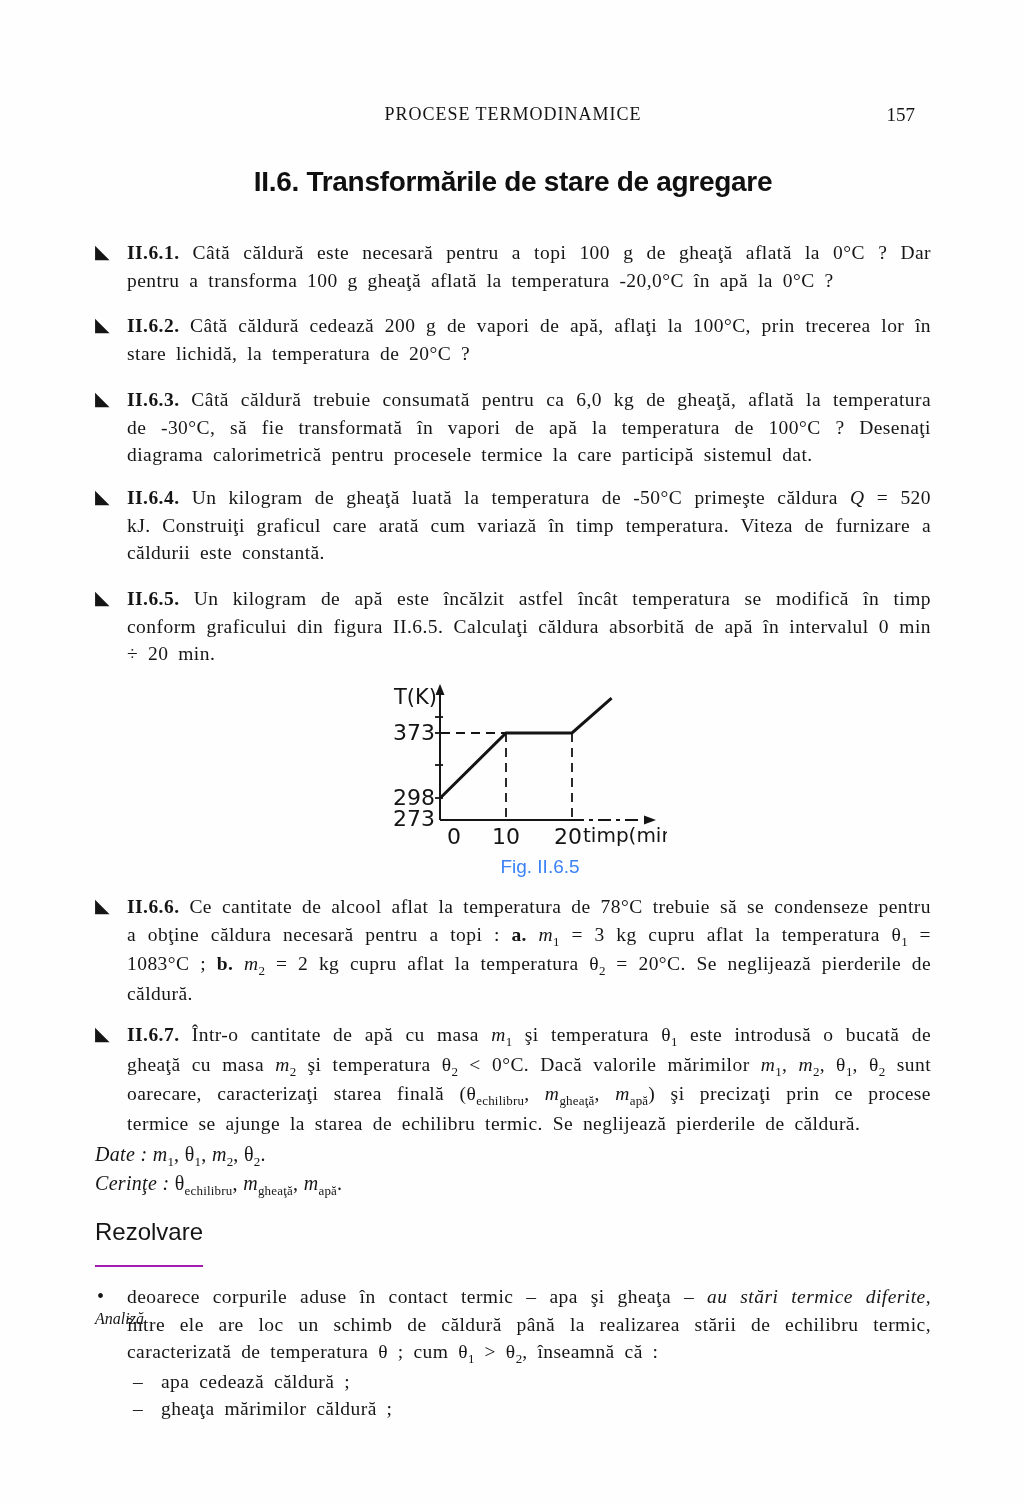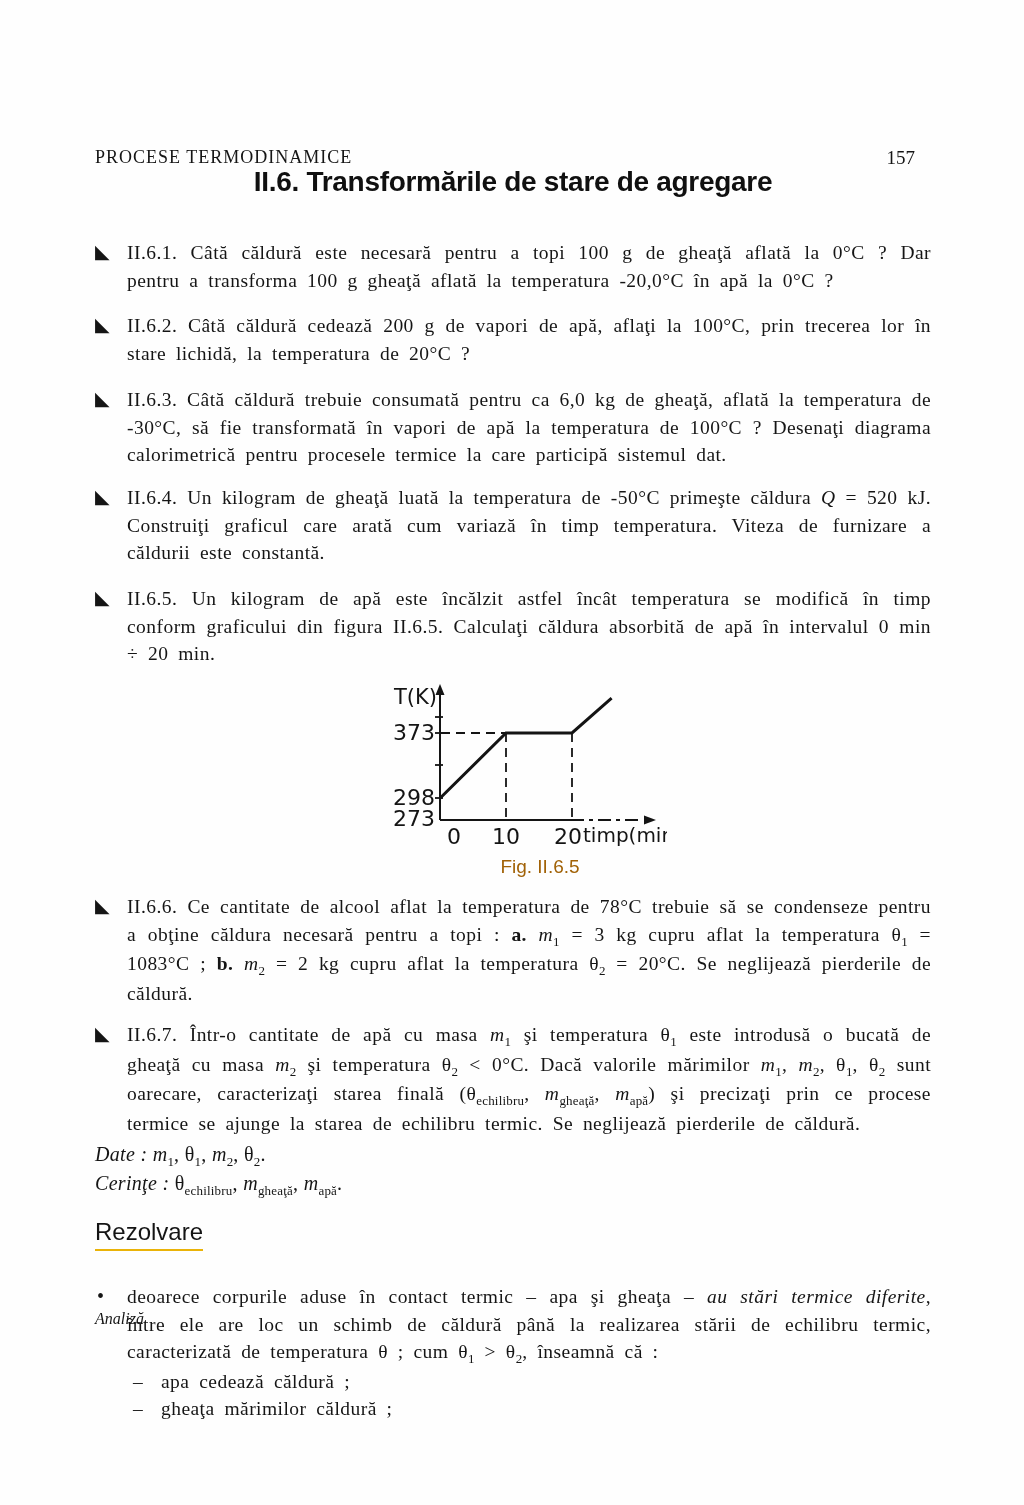--- a/index.html
+++ b/index.html
@@ -4,62 +4,62 @@
 <style>
   html,body{margin:0;padding:0;background:#e8e8e8;}
   .page{
     position:relative; width:1024px; height:1505px; margin:0 auto;
     background:#fefefe; color:#151515; overflow:hidden;
     font-family:"Liberation Serif","DejaVu Serif",serif;
   }
   .blk{position:absolute; left:95px; width:836px;}
 
   
-  .runhead{top:104px; font-size:18px; letter-spacing:1px;margin-top:43px;}
+  .runhead{top:104px; font-size:18px; text-align:center; letter-spacing:1px;}
   .pageno{position:absolute; right:16px; top:0; font-size:19px; letter-spacing:0;}
 
   
   .title{
     top:166px; font-family:"Liberation Sans","DejaVu Sans",sans-serif;
     font-weight:700; font-size:28px; letter-spacing:-0.3px; color:#101010;text-align:center;
   }
 
   
   .prob{
     font-size:19.5px; line-height:27.5px; text-align:justify;
     letter-spacing:0.45px; word-spacing:4.5px;
     padding-left:32px; box-sizing:border-box;
   }
   .tri{
     position:absolute; left:0; top:3px; font-size:19px; line-height:19px;
     font-family:"DejaVu Sans",sans-serif; letter-spacing:0;
   }
-  .pnum{font-weight:400;}
+  .pnum{font-weight:700;}
   .sub{font-size:13px; position:relative; top:5px; letter-spacing:0.2px; word-spacing:normal;}
   i{font-style:italic;}
 
   
   .figwrap{position:absolute; left:357px; top:682px; width:320px;}
   .figwrap svg{display:block;}
   .figcap{
     margin-top:2px; text-align:center; width:310px; padding-left:28px; box-sizing:content-box;
-    font-family:"Liberation Sans","DejaVu Sans",sans-serif; font-size:19px; color:#a16207;
+    font-family:"Liberation Sans","DejaVu Sans",sans-serif; font-size:19px; color:#3b82f6;
   }
   .figtext{font-family:"DejaVu Sans",sans-serif; fill:#141414;}
 
   
   .dataline{font-size:20px; line-height:27px; letter-spacing:0.3px;}
   .dataline .lbl{font-style:italic;font-family:Liberation Serif, serif;}
 
   
   .rezolvare{
     top:1218px; font-family:"Liberation Sans","DejaVu Sans",sans-serif;
     font-size:24px; color:#141414;
   }
-  .rezolvare span{display:inline-block; border-bottom:2px solid #eab308; padding-bottom:3px;}
+  .rezolvare span{display:inline-block; border-bottom:2px solid #a21caf; padding-bottom:19px;}
   .analiza{top:1310px; font-size:16px; font-style:italic;}
 
   .bullet{
     font-size:19.5px; line-height:27.5px; text-align:justify;
     letter-spacing:0.45px; word-spacing:4.5px;
     padding-left:32px; box-sizing:border-box;
   }
   .dot{position:absolute; left:2px; top:0; font-size:20px; letter-spacing:0;}
   .dashrow{position:relative; padding-left:34px; text-align:left;}
   .dashrow .dash{position:absolute; left:6px;}

